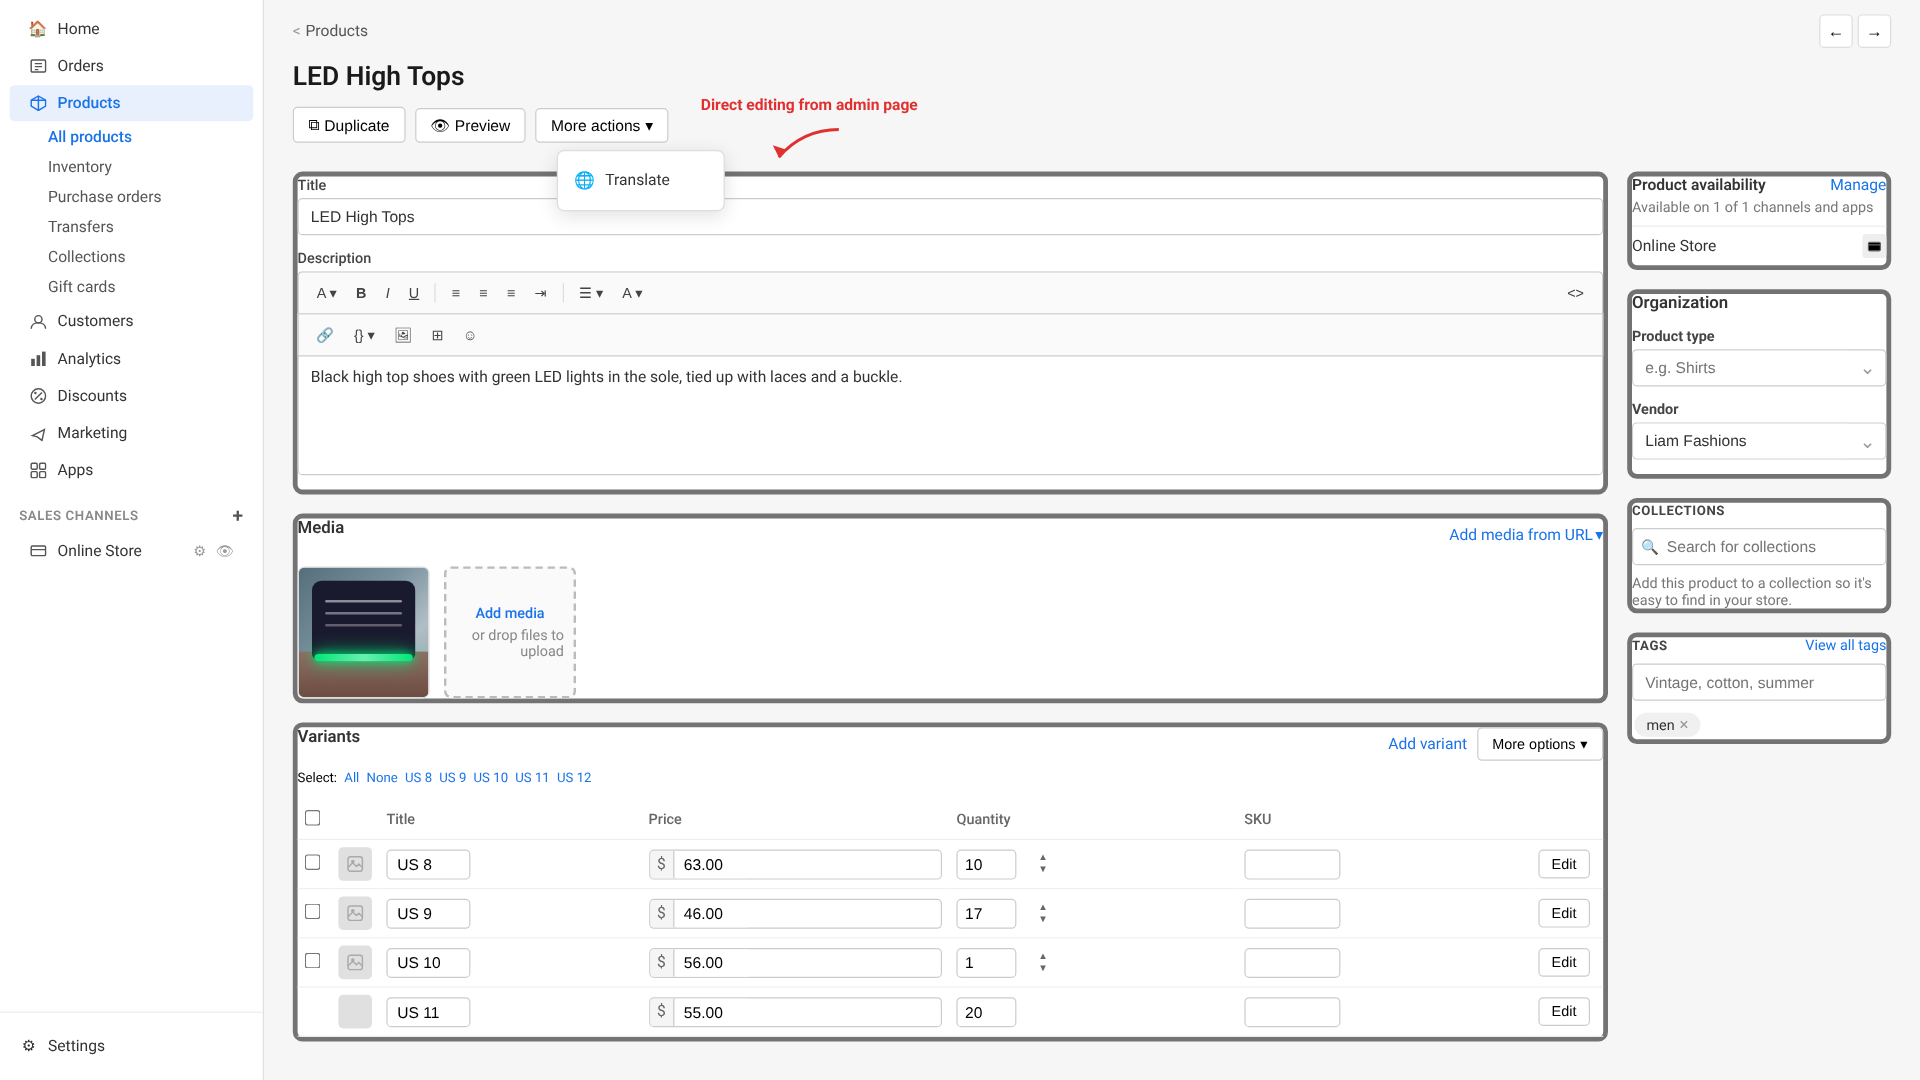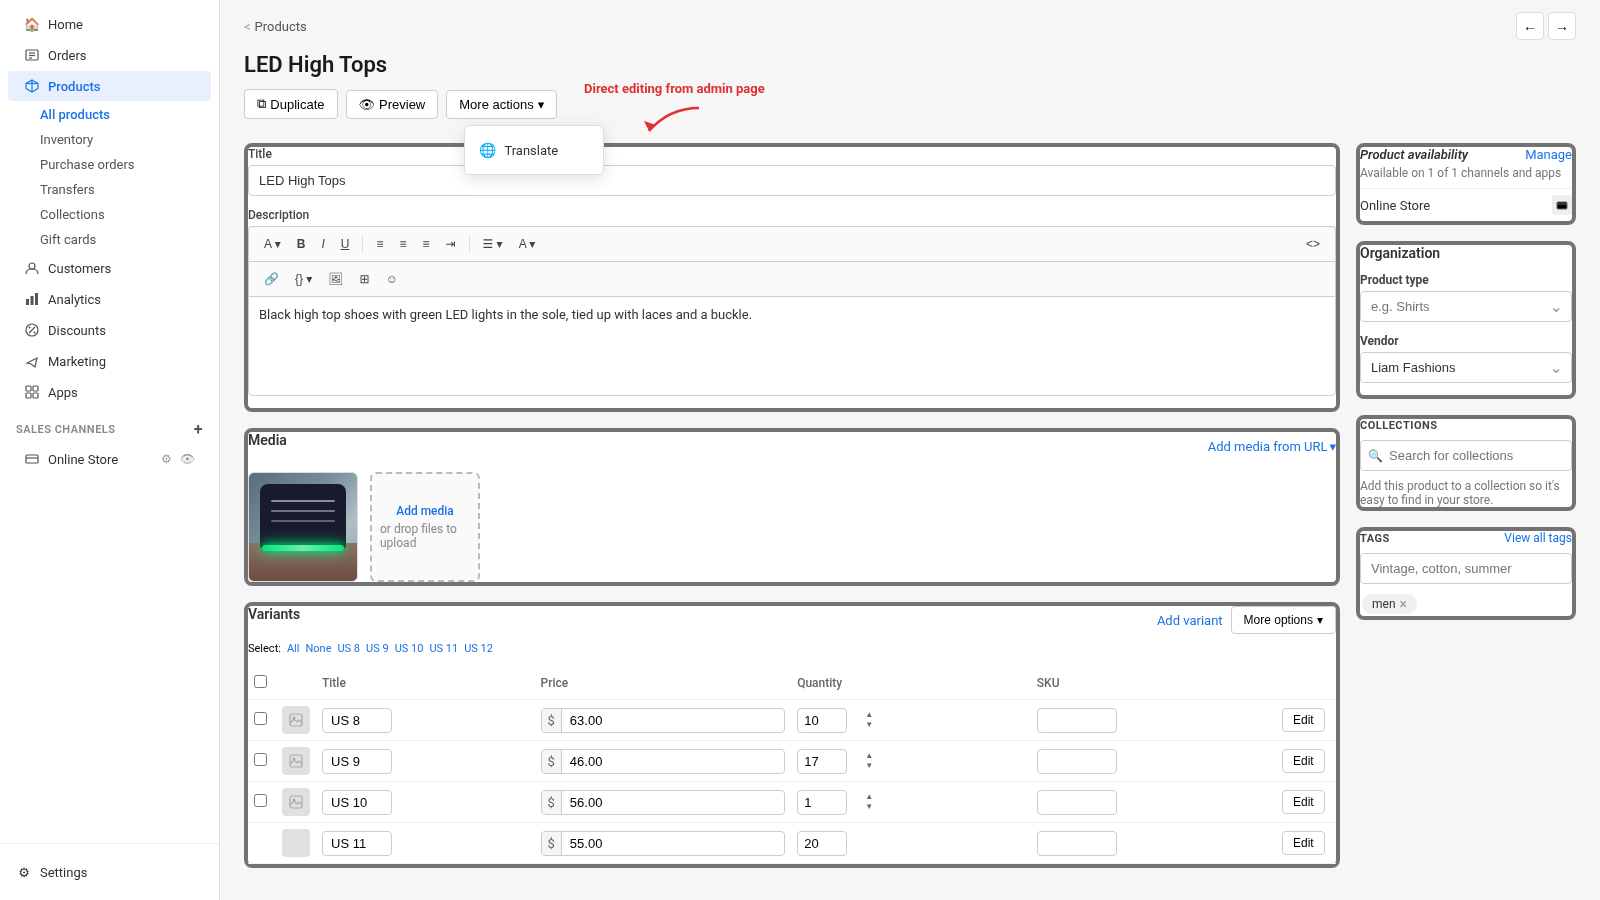--- a/index.html
+++ b/index.html
@@ -54,21 +54,21 @@
 
     
     .rte-toolbar { display: flex; align-items: center; gap: 2px; padding: 6px 8px; border: 1px solid #ccc; border-bottom: none; border-radius: 4px 4px 0 0; background: #fafafa; flex-wrap: wrap; }
     .rte-btn { padding: 3px 6px; border: 1px solid transparent; border-radius: 3px; background: none; cursor: pointer; font-size: 12px; color: #444; display: flex; align-items: center; }
     .rte-separator { width: 1px; height: 16px; background: #ddd; margin: 0 4px; }
     .rte-area { min-height: 100px; padding: 10px; border: 1px solid #ccc; border-radius: 0 0 4px 4px; font-size: 13px; color: #333; background: #fff; }
 
     
     .media-grid { display: flex; gap: 12px; flex-wrap: wrap; }
     .media-item { width: 110px; height: 110px; border-radius: 6px; overflow: hidden; border: 1px solid #ddd; background: #f0f0f0; }
-    .media-drop { width: 110px; height: 110px; border-radius: 6px; border: 2px dashed #bbb; display: flex; flex-direction: column; align-items: center; justify-content: center; gap: 4px; cursor: pointer; background: #fafafa; font-size: 12px; color: #888; text-align: left; padding: 8px; }
+    .media-drop { width: 110px; height: 110px; border-radius: 6px; border: 2px dashed #bbb; display: flex; flex-direction: column; align-items: center; justify-content: center; gap: 4px; cursor: pointer; background: #fafafa; font-size: 12px; color: #888; text-align: right; padding: 8px; }
     .media-header { display: flex; justify-content: space-between; align-items: center; margin-bottom: 12px; }
     .add-media-link { font-size: 13px; color: #1a73e8; cursor: pointer; display: flex; align-items: center; gap: 2px; }
 
     
     .variants-header { display: flex; justify-content: space-between; align-items: center; margin-bottom: 8px; }
     .variants-select { display: flex; align-items: center; gap: 6px; font-size: 11px; margin-bottom: 12px; }
     .variants-select a { color: #1a73e8; text-decoration: none; cursor: pointer; }
     .variant-table { width: 100%; border-collapse: collapse; font-size: 13px; }
     .variant-table th { text-align: left; padding: 8px 6px; font-size: 12px; color: #666; font-weight: 500; border-bottom: 1px solid #eee; }
     .variant-table td { padding: 6px; border-bottom: 1px solid #f0f0f0; vertical-align: middle; }
@@ -79,21 +79,21 @@
     .price-input-wrap input { width: 60px; padding: 4px 6px; border: none; outline: none; font-size: 13px; }
     .qty-wrap { display: flex; align-items: center; gap: 16px; }
     .qty-input { width: 50px; padding: 4px 6px; border: 1px solid #ccc; border-radius: 4px; font-size: 13px; }
     .qty-arrows { display: flex; flex-direction: column; }
     .qty-arrow { font-size: 8px; cursor: pointer; color: #666; line-height: 1.2; padding: 0 2px; }
     .sku-input { width: 80px; padding: 4px 8px; border: 1px solid #ccc; border-radius: 4px; font-size: 13px; }
     .edit-btn { padding: 4px 10px; border: 1px solid #ccc; border-radius: 4px; background: #fff; font-size: 12px; cursor: pointer; }
 
     
     .product-avail { display: flex; justify-content: space-between; align-items: flex-start; margin-bottom: 4px; }
-    .avail-title { font-size: 13px; font-weight: 600; color: #333; font-style: italic; }
+    .avail-title { font-size: 13px; font-weight: 600; color: #333; }
     .avail-manage { font-size: 13px; color: #1a73e8; cursor: pointer; }
     .avail-desc { font-size: 12px; color: #777; margin-bottom: 8px; }
     .avail-store { display: flex; justify-content: space-between; align-items: center; font-size: 13px; color: #333; padding: 6px 0; border-top: 1px solid #eee; }
     .section-title { font-size: 14px; font-weight: 600; color: #333; margin-bottom: 12px; }
     .section-label { font-size: 12px; font-weight: 700; color: #444; margin-bottom: 4px; }
     .collections-section { font-size: 11px; letter-spacing: 0.5px; font-weight: 700; color: #444; text-transform: uppercase; margin-bottom: 8px; }
     .tags-section { display: flex; justify-content: space-between; align-items: center; margin-bottom: 8px; }
     .tags-title { font-size: 11px; letter-spacing: 0.5px; font-weight: 700; color: #444; text-transform: uppercase; }
     .view-all-tags { font-size: 12px; color: #1a73e8; cursor: pointer; }
     .tag-item { display: inline-flex; align-items: center; gap: 4px; background: #f0f0f0; border-radius: 12px; padding: 3px 10px; font-size: 12px; color: #333; margin: 2px; }

